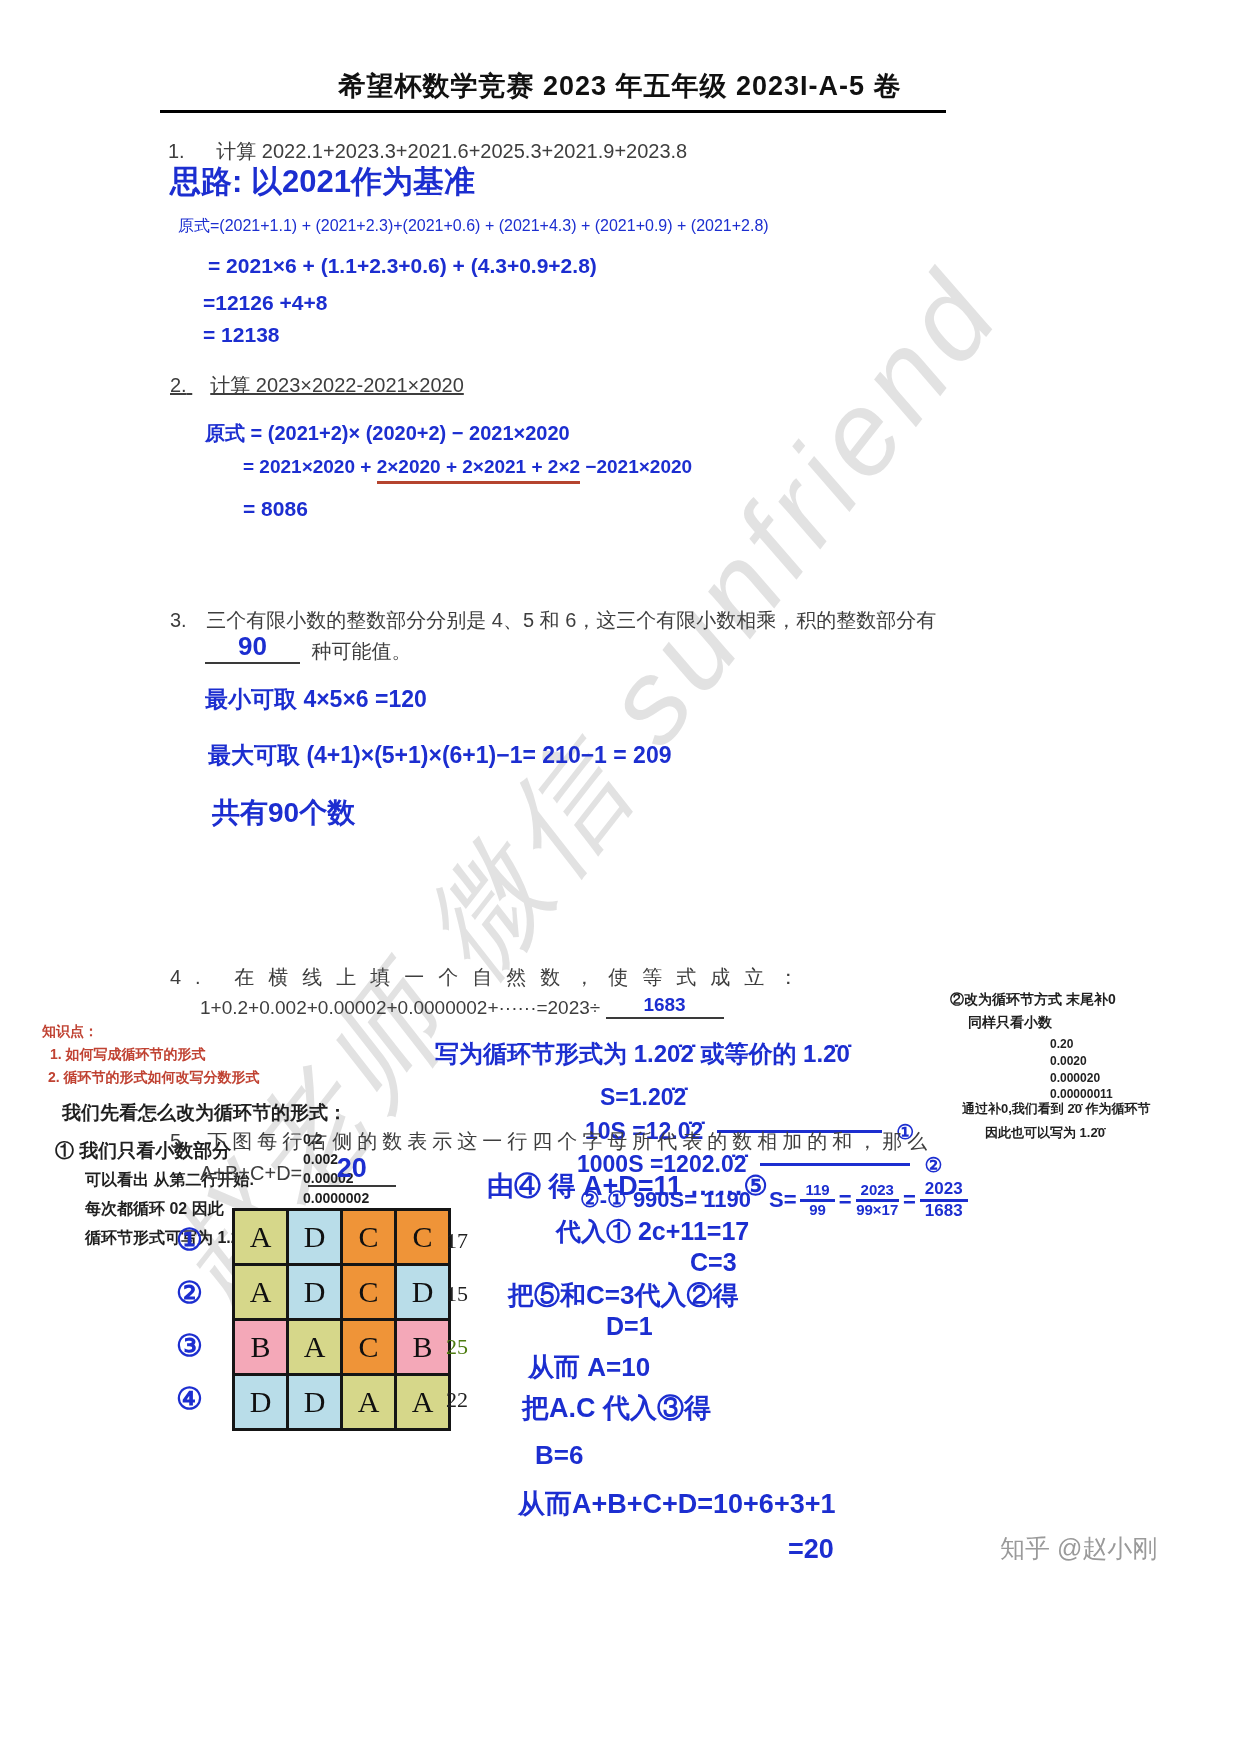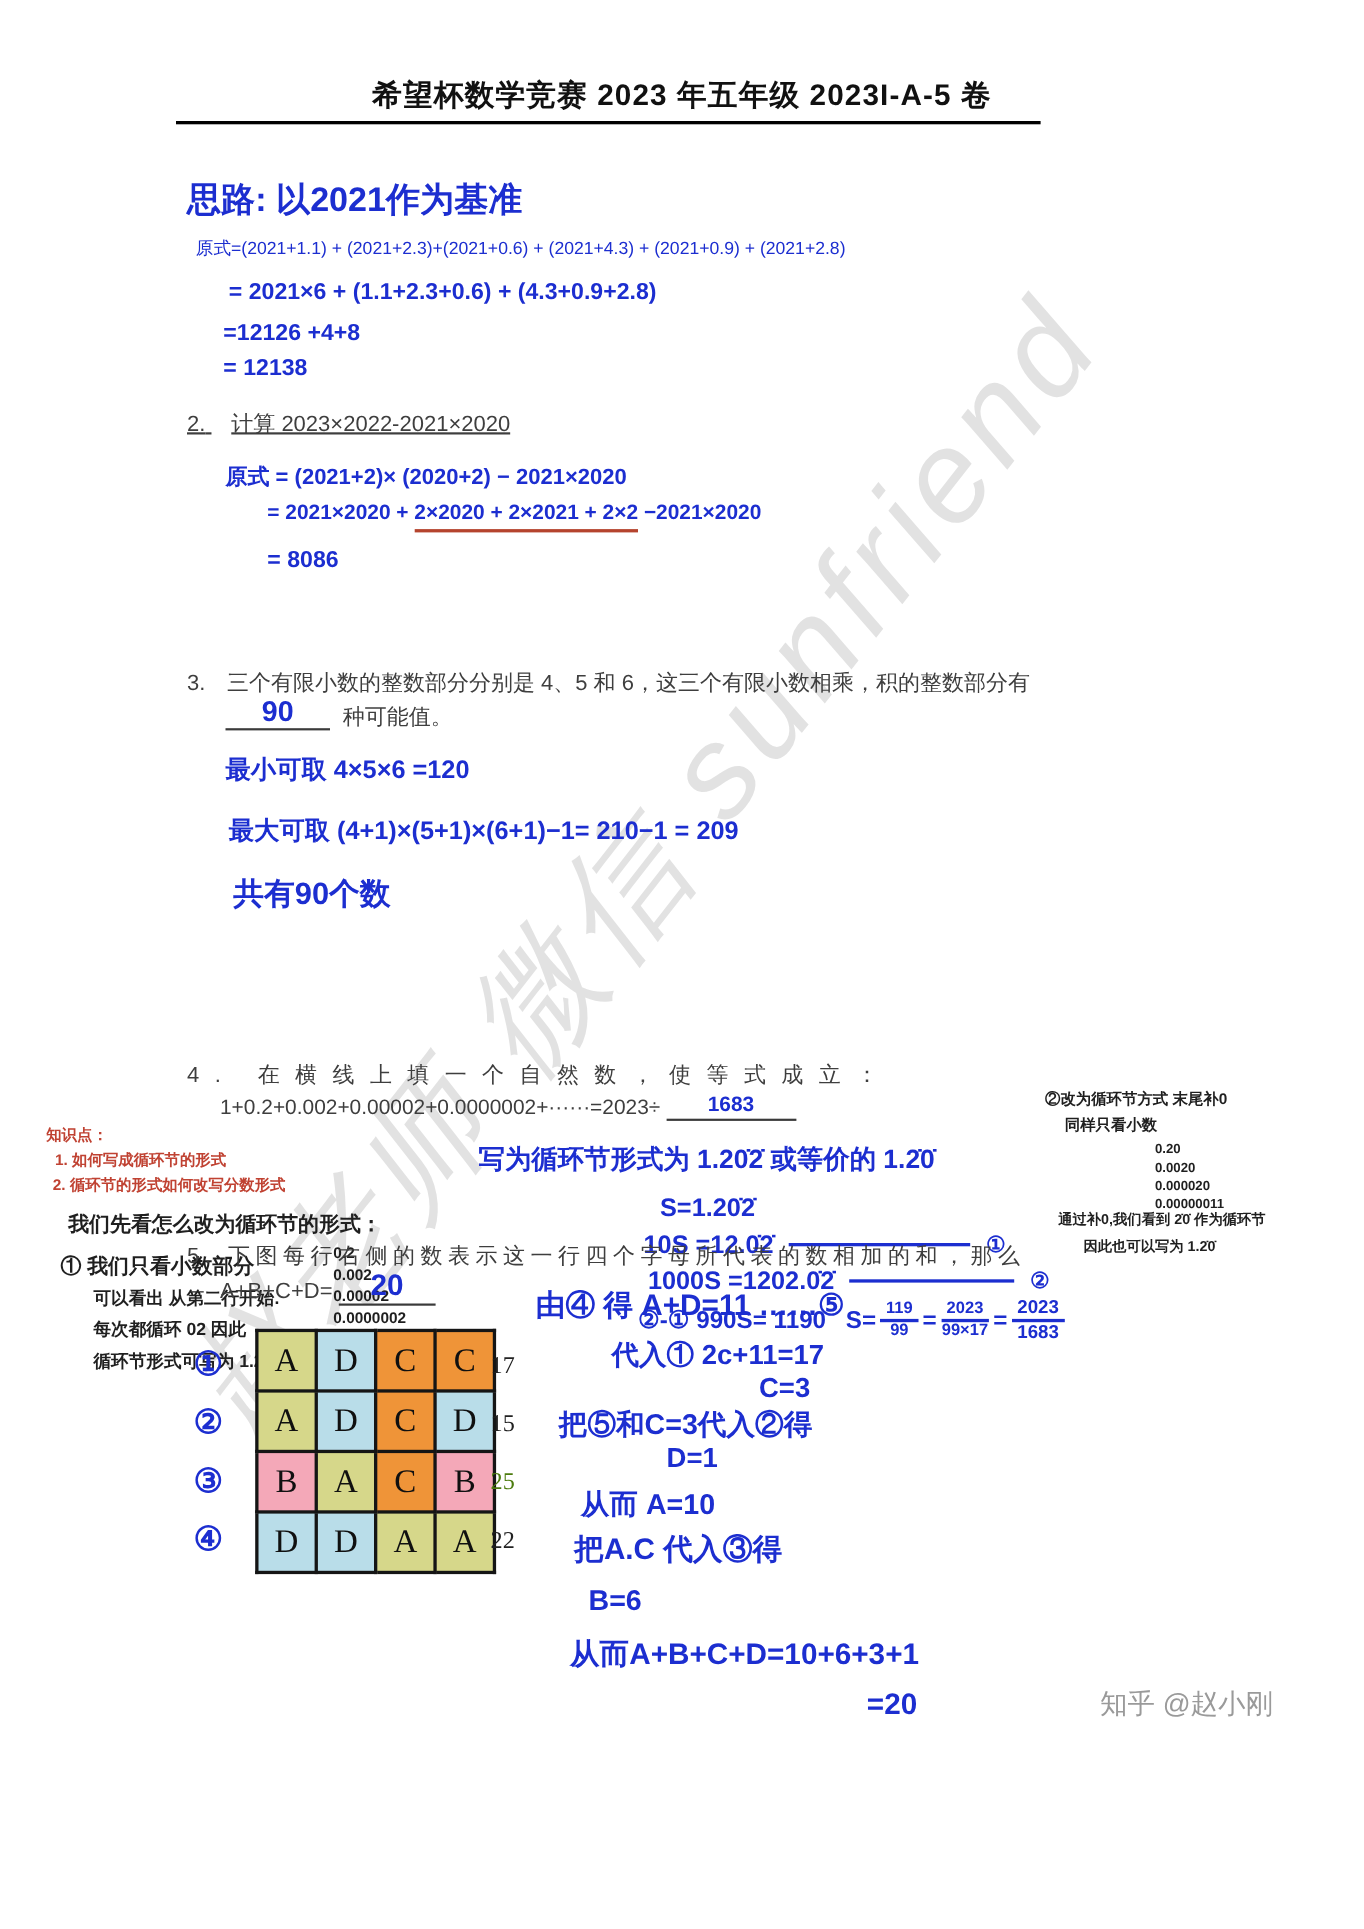--- a/index.html
+++ b/index.html
@@ -34,20 +34,24 @@
 </head>
 <body>
 
 <div id="page">
 
   <div class="watermark" style="left:-45px; top:720px; width:1240px; text-align:center; font-size:118px; transform:rotate(-52deg); letter-spacing:8px;">赵老师 微信 sunfriend</div>
 
   <div class="abs title" style="left:0; right:0; top:68px; text-align:center; font-size:27px;">希望杯数学竞赛 2023 年五年级 2023I-A-5 卷</div>
   <div class="abs rule" style="left:160px; top:110px; width:786px;"></div>
 
+  <div class="abs print" style="left:168px; top:138px; font-size:20px;">
+    <span>1.</span>
+    <span style="margin-left:26px;">计算 2022.1+2023.3+2021.6+2025.3+2021.9+2023.8</span>
+  </div>
   <div class="abs blue bold" style="left:170px; top:161px; font-size:31px;">思路: 以2021作为基准</div>
   <div class="abs blue" style="left:178px; top:216px; font-size:16px;">原式=(2021+1.1) + (2021+2.3)+(2021+0.6) + (2021+4.3) + (2021+0.9) + (2021+2.8)</div>
   <div class="abs blue bold" style="left:208px; top:254px; font-size:21px;">= 2021×6 + (1.1+2.3+0.6) + (4.3+0.9+2.8)</div>
   <div class="abs blue bold" style="left:203px; top:291px; font-size:21px;">=12126 +4+8</div>
   <div class="abs blue bold" style="left:203px; top:323px; font-size:21px;">= 12138</div>
 
   <div class="abs print" style="left:170px; top:372px; font-size:20px;text-decoration:underline;">
     <span>2.</span>
     <span style="margin-left:18px;">计算 2023×2022-2021×2020</span>
   </div>
@@ -98,21 +102,21 @@
   <div class="abs black-hw" style="left:85px; top:1199px; font-size:16px;">每次都循环 02 因此</div>
   <div class="abs black-hw" style="left:85px; top:1228px; font-size:16px;">循环节形式可写为 1.20̇2̇</div>
 
   <div class="abs blue bold" style="left:435px; top:1038px; font-size:24px;">写为循环节形式为 1.20̇2̇  或等价的 1.2̇0̇</div>
   <div class="abs blue bold" style="left:600px; top:1084px; font-size:23px;">S=1.20̇2̇</div>
   <div class="abs blue bold row" style="left:585px; top:1118px; font-size:23px;">
     <span>10S =12.0̇2̇</span>
     <span class="dash" style="width:165px; margin:0 14px;"></span>
     <span style="font-size:20px;">①</span>
   </div>
-  <div class="abs blue bold row" style="left:577px; top:1151px; font-size:23px;margin-left:12px;">
+  <div class="abs blue bold row" style="left:577px; top:1151px; font-size:23px;">
     <span>1000S =1202.0̇2̇</span>
     <span class="dash" style="width:150px; margin:0 14px;"></span>
     <span style="font-size:20px;">②</span>
   </div>
   <div class="abs blue bold row" style="left:580px; top:1180px; font-size:22px;">
     <span>②-① 990S= 1190</span>
     <span style="margin-left:18px;">S=</span>
     <span class="frac" style="font-size:15px; margin:0 4px;">
       <span class="fn">119</span>
       <span class="fd">99</span>

